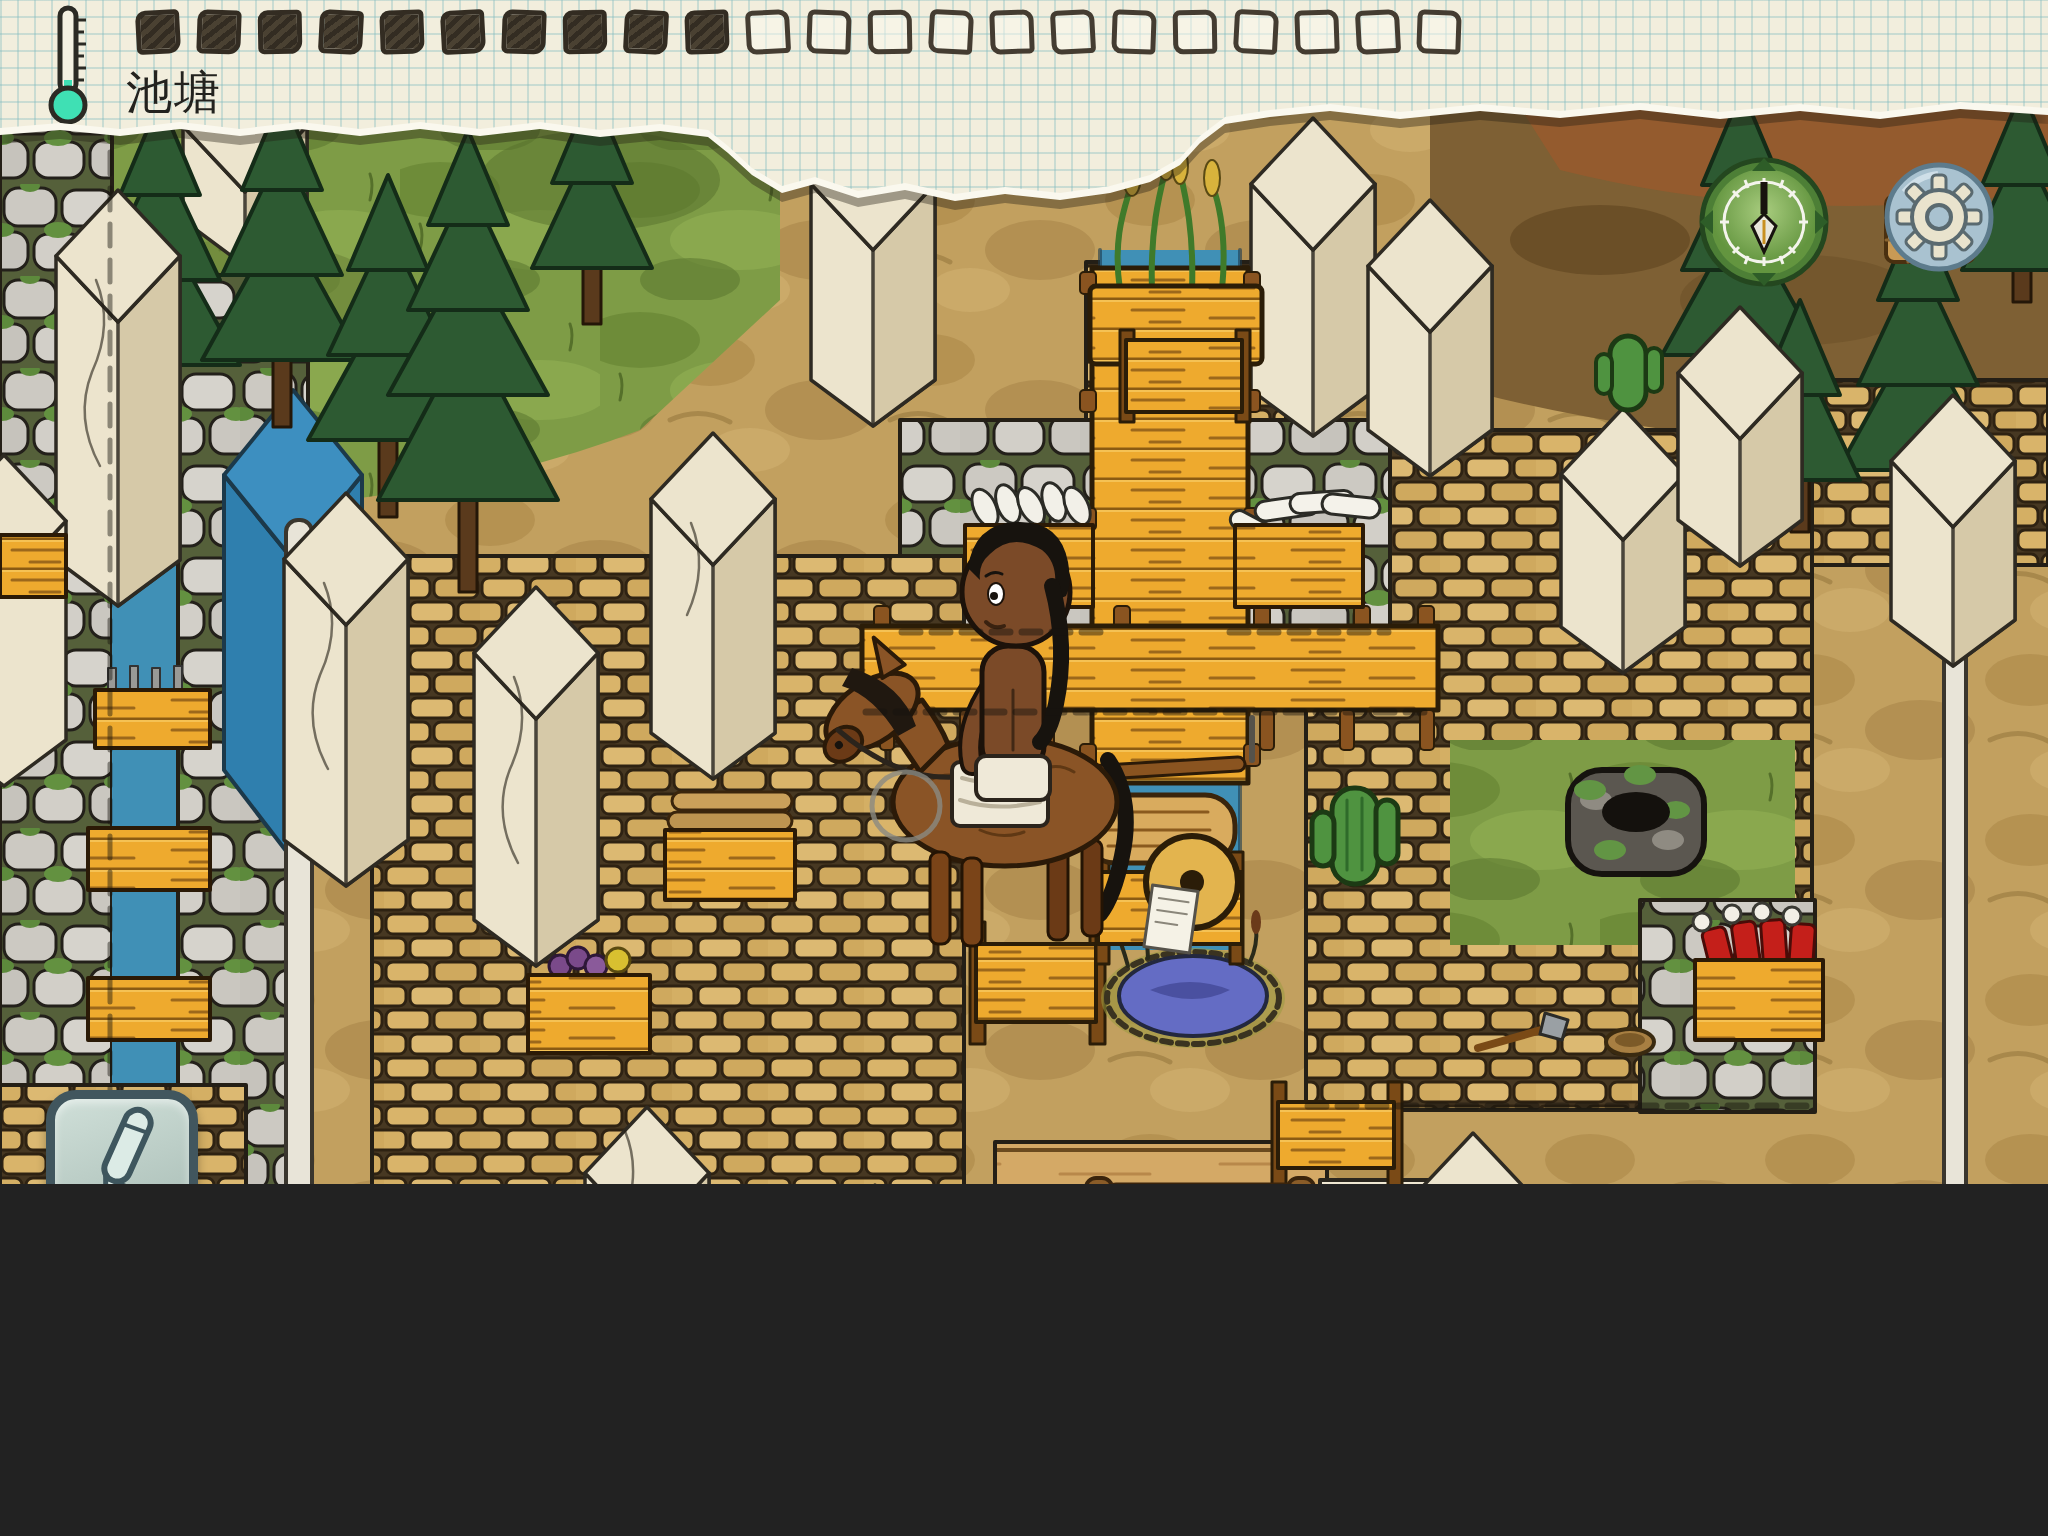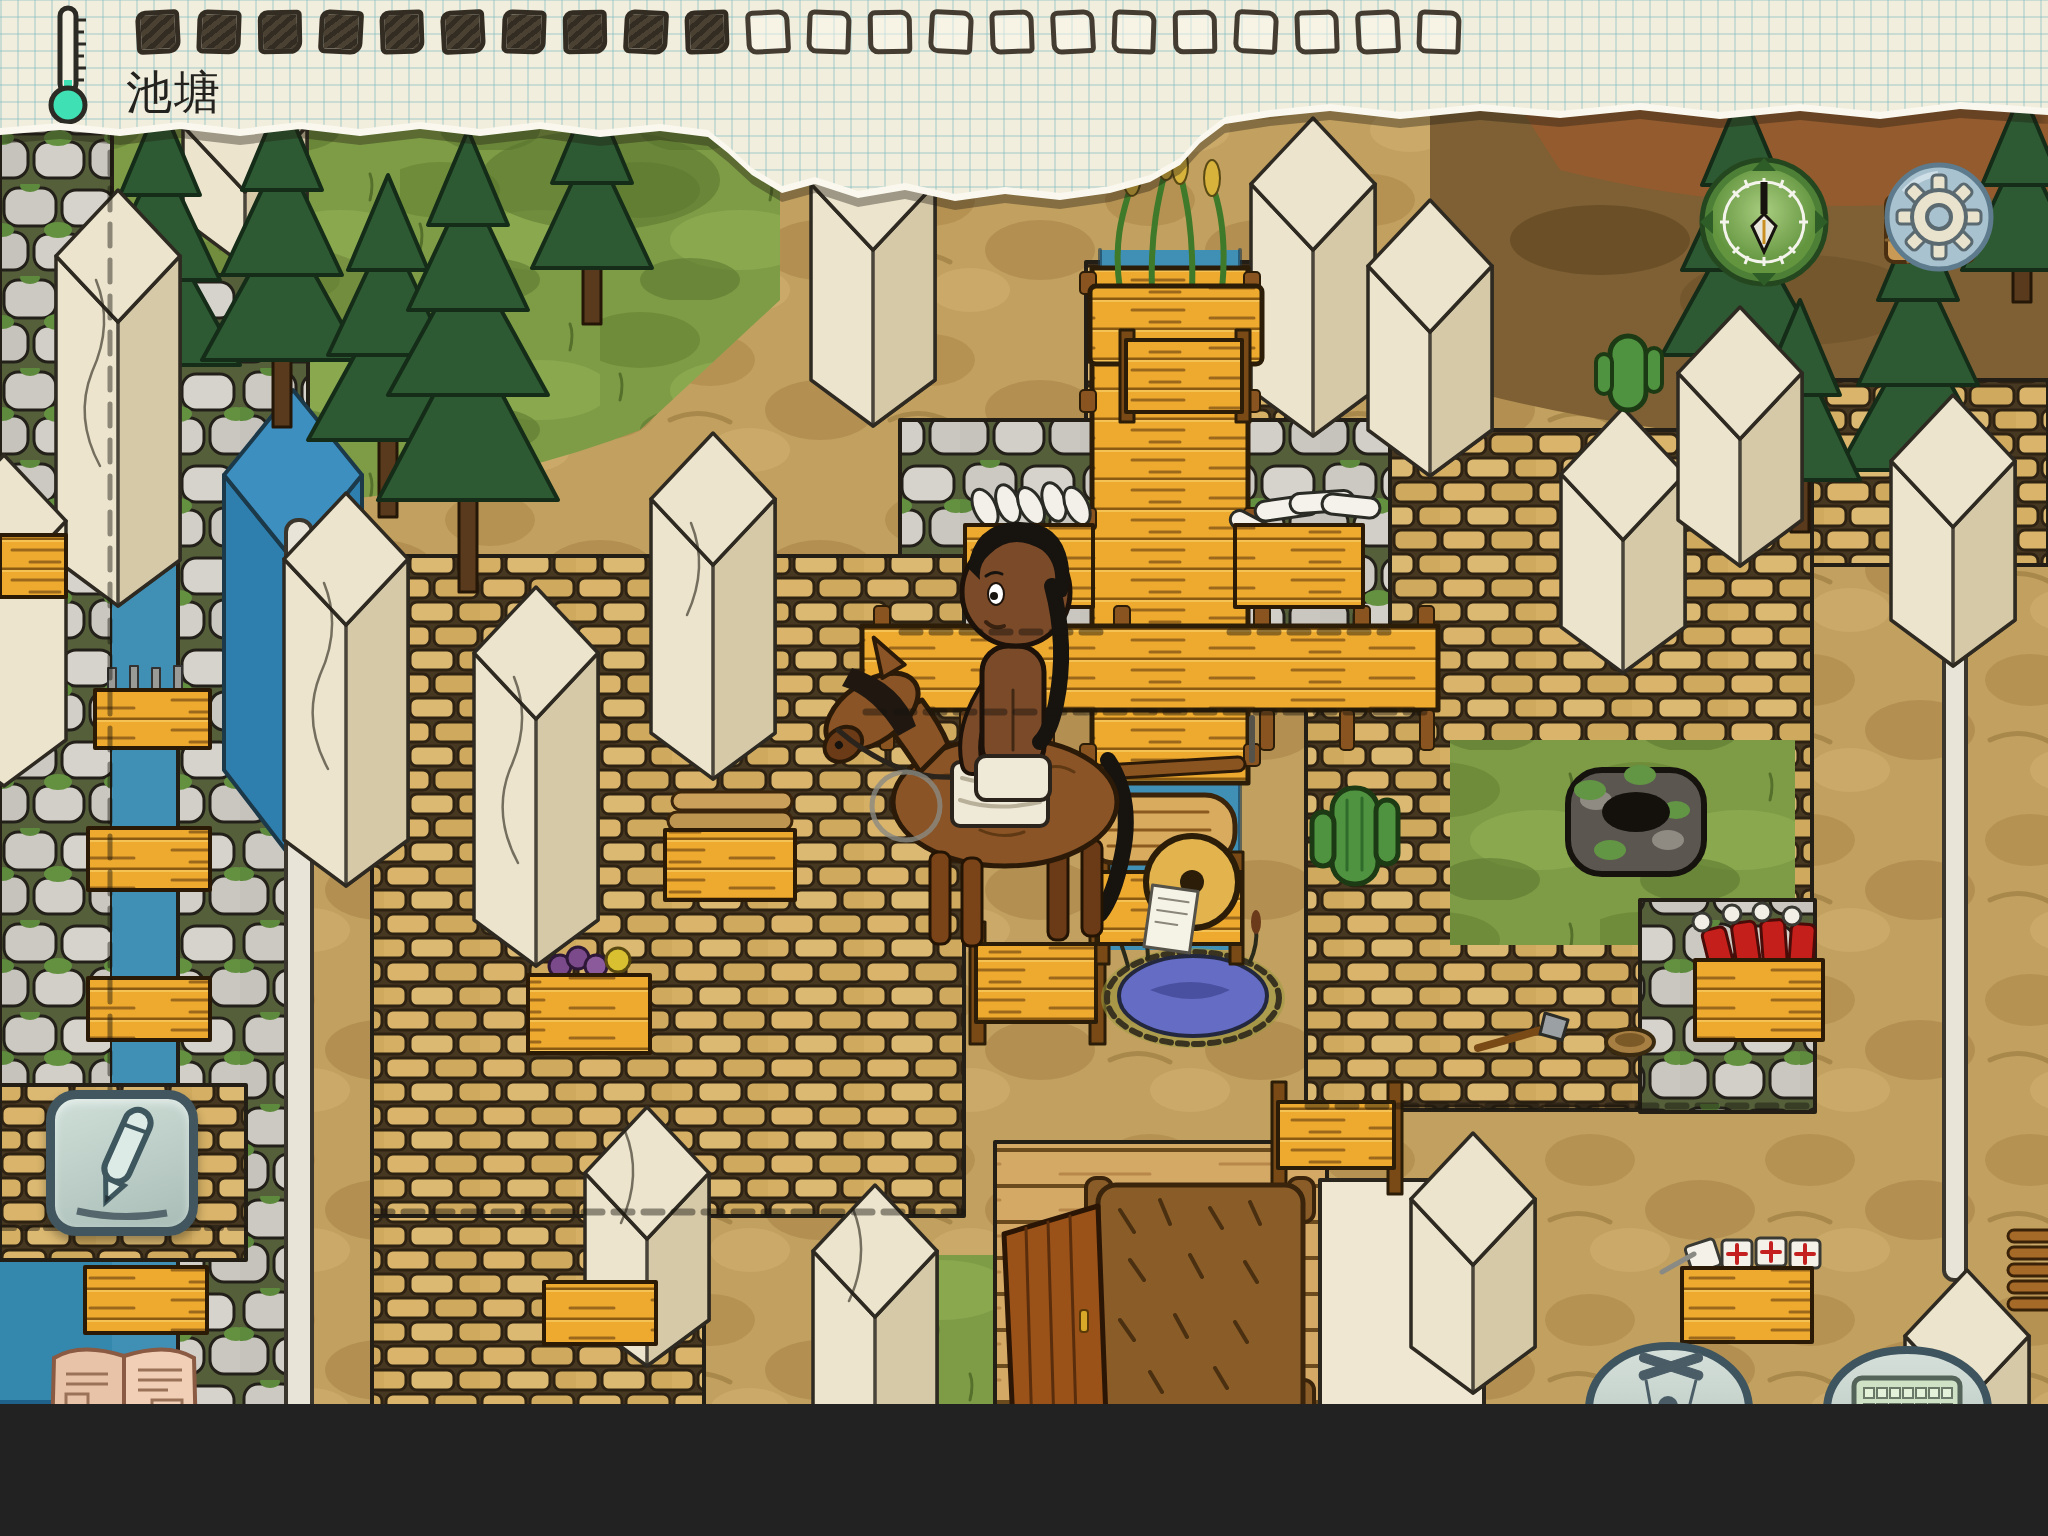--- a/index.html
+++ b/index.html
@@ -1,16 +1,16 @@
 <!DOCTYPE html>
 <html><head>
 <meta charset="utf-8">
 <style>
   html,body{margin:0;padding:0;background:#222;}
-  .stage{position:relative;width:2048px;height:1404px;overflow:hidden;background:#c2a05f;
+  .stage{position:relative;width:2048px;height:1184px;overflow:hidden;background:#c2a05f;
          font-family:"DejaVu Sans",sans-serif;}
   .world{position:absolute;left:0;top:0;z-index:0;}
   .world *{stroke-linejoin:round;stroke-linecap:round;}
 
   
   .paper-clip{clip-path:polygon(0px 0px,2048px 0px,2048px 108px,1960px 102px,1880px 112px,1800px 104px,
     1720px 112px,1640px 103px,1560px 111px,1480px 104px,1400px 112px,1330px 104px,1270px 110px,
     1225px 117px,1200px 136px,1180px 158px,1150px 175px,1110px 186px,1060px 193px,1005px 187px,
     955px 194px,905px 183px,858px 191px,815px 177px,782px 186px,752px 168px,728px 146px,708px 130px,
     660px 124px,600px 130px,540px 122px,480px 129px,420px 122px,360px 129px,300px 122px,240px 129px,

